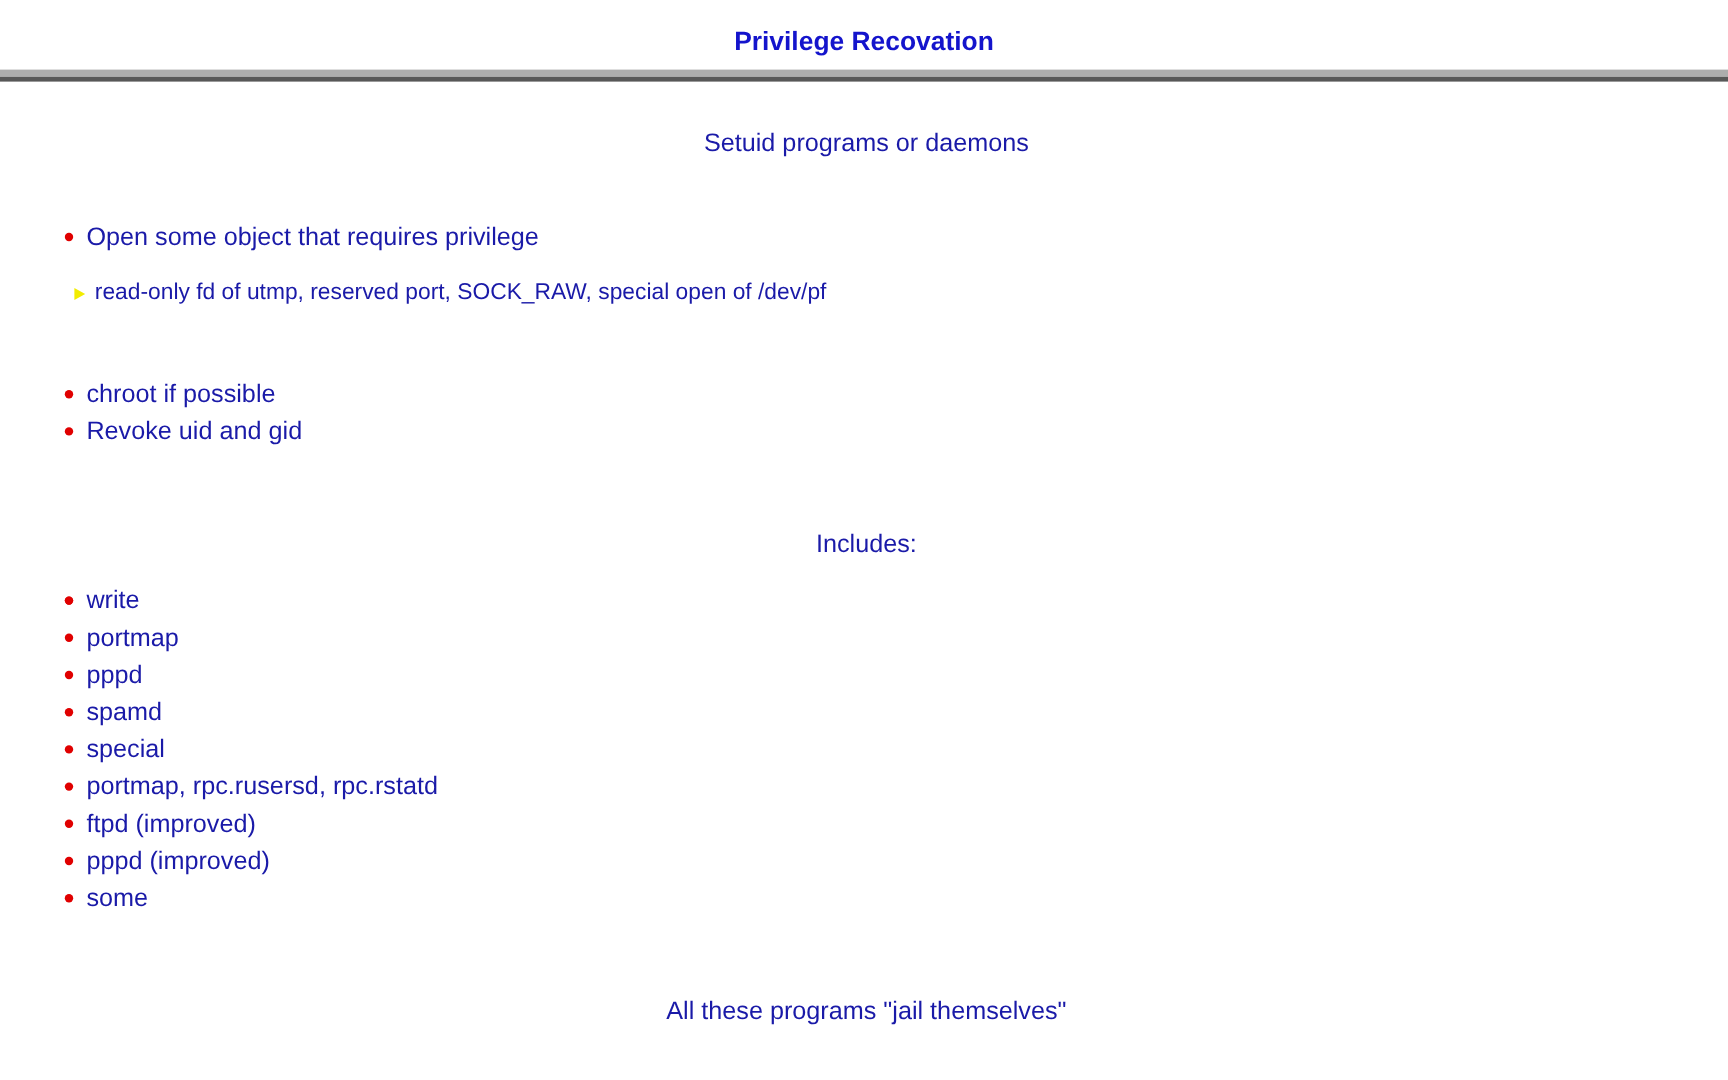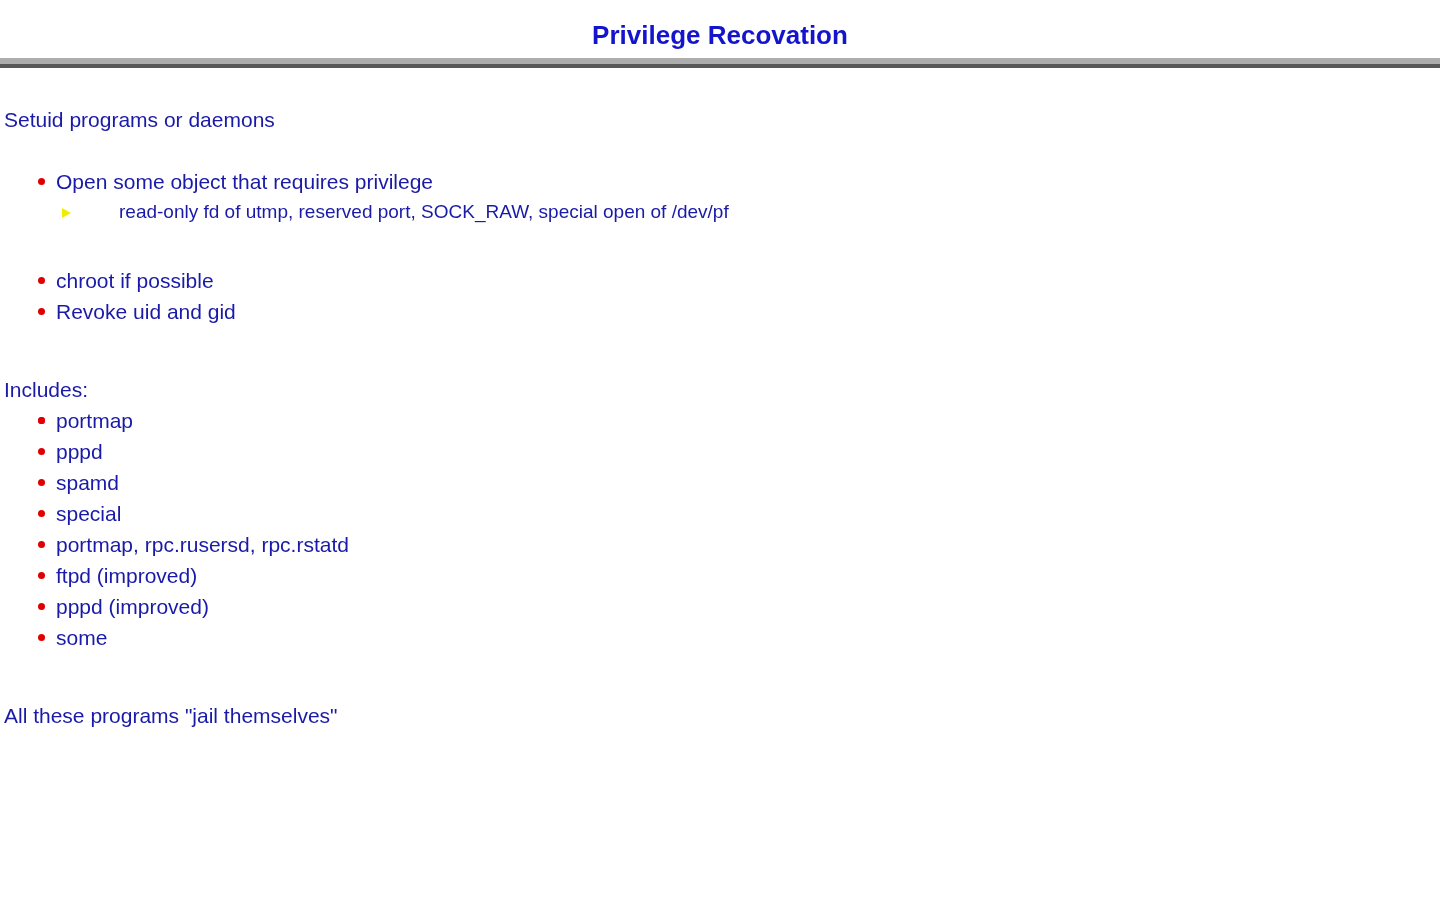--- a/index.html
+++ b/index.html
@@ -18,21 +18,21 @@
   }
 
   
   .slide-title {
     position: absolute;
     top: 16px;
     left: 0;
     width: 1440px;
     text-align: center;
     font-family: "Liberation Sans", sans-serif;
-    font-size: 26px;
+    font-size: 22px;
     font-weight: bold;
     color: #1414cc;
     letter-spacing: 0px;
     line-height: 38px;
     white-space: nowrap;
   }
 
   
   .title-rule {
     position: absolute;
@@ -65,29 +65,30 @@
     left: 0;
     width: 1440px;
   }
 
   .para {
     color: #1a1aa8;
     font-size: 21px;
     line-height: 31px;
     padding-left: 4px;
     white-space: nowrap;
+    text-align: center;
   }
 
   .spacer-sm { height: 16px; }
   .spacer-md { height: 31px; }
   .spacer-lg { height: 38px; }
 
   ul.level1 {
     list-style: none;
-    margin: 0;
+    margin: 16px;
     padding: 0;
   }
   ul.level1 > li {
     position: relative;
     padding-left: 56px;
     color: #1a1aa8;
     font-size: 21px;
     line-height: 31px;
     white-space: nowrap;
   }
@@ -101,21 +102,21 @@
     background: #e00000;
   }
 
   ul.level2 {
     list-style: none;
     margin: 0;
     padding: 0;
   }
   ul.level2 > li {
     position: relative;
-    padding-left: 119px;
+    padding-left: 79px;
     color: #1a1aa8;
     font-size: 19px;
     line-height: 30px;
     white-space: nowrap;
   }
   ul.level2 > li > .bullet-tri {
     position: absolute;
     left: 62px;
     top: 11px;
     width: 0;
@@ -172,20 +173,24 @@
   <div class="spacer-sm"></div>
 
   <div class="para">Includes:</div>
 
   <ul class="level1">
     <li>
       <span class="bullet-dot"></span>
     </li>
     <li>
       <span class="bullet-dot"></span>
+      <span>write</span>
+    </li>
+    <li>
+      <span class="bullet-dot"></span>
       <span>portmap</span>
     </li>
     <li>
       <span class="bullet-dot"></span>
       <span>pppd</span>
     </li>
     <li>
       <span class="bullet-dot"></span>
       <span>spamd</span>
     </li>

